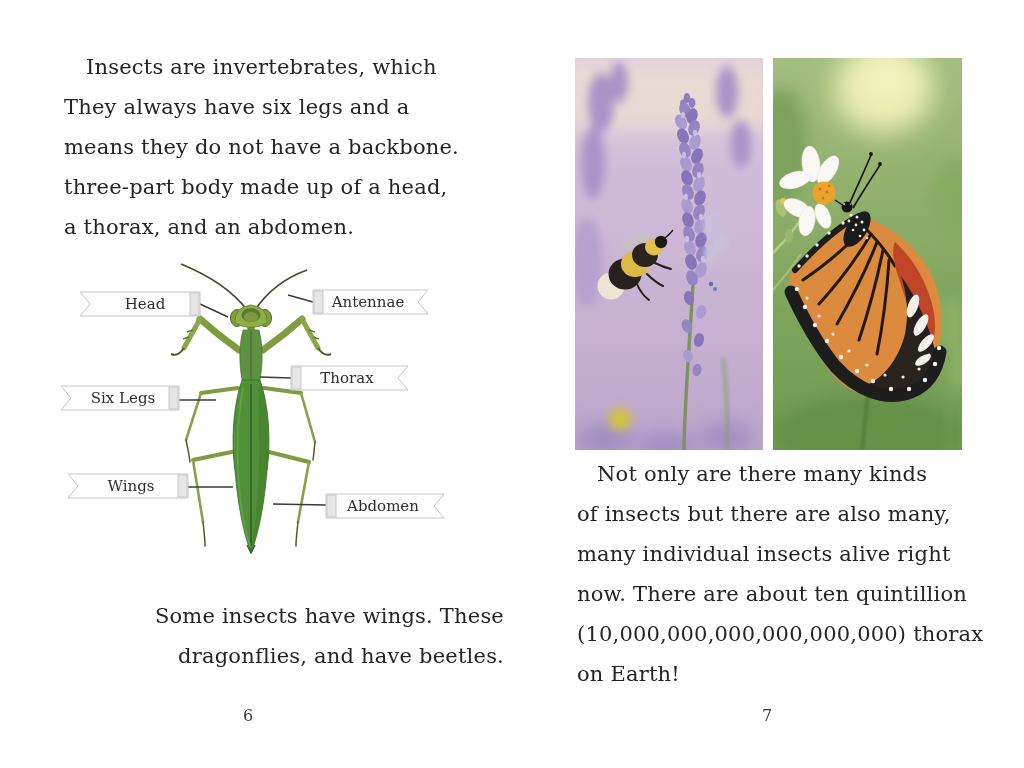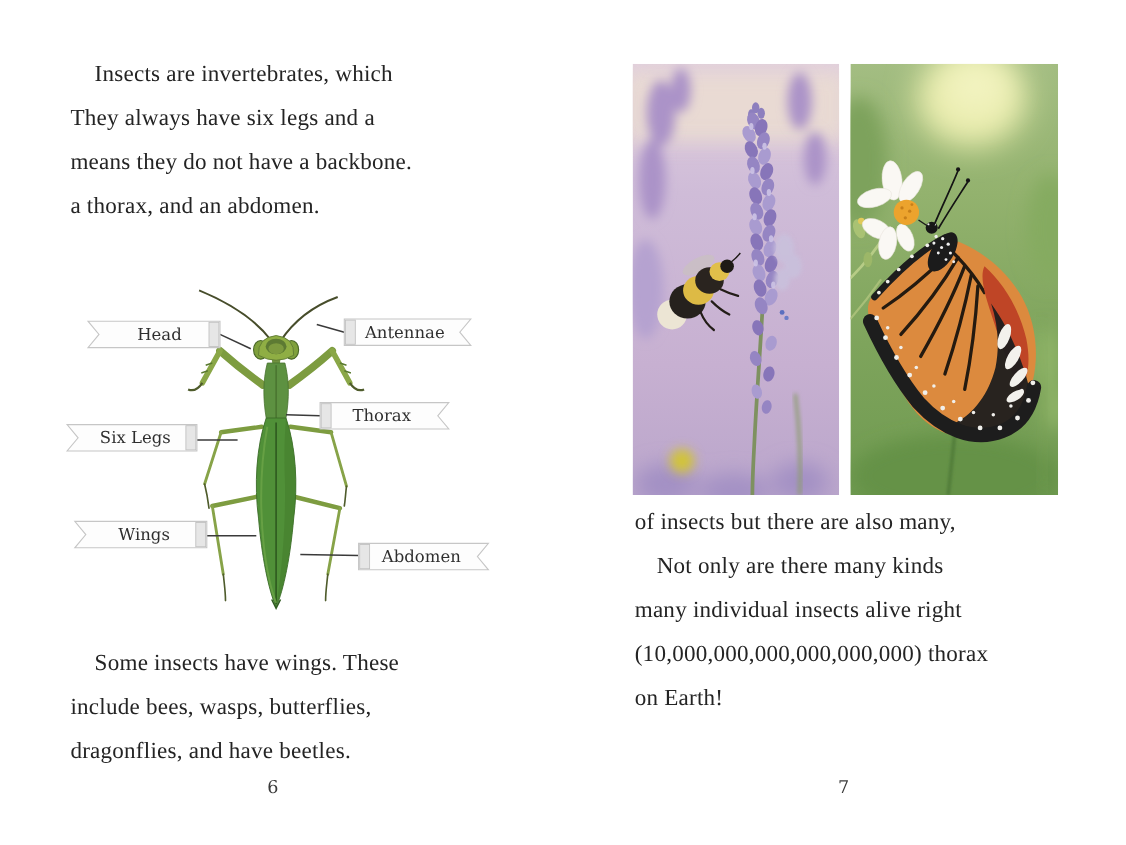--- a/index.html
+++ b/index.html
@@ -1,34 +1,35 @@
 <!DOCTYPE html>
 <html><head>
 <meta charset="utf-8">
 <style>
   html,body{margin:0;padding:0;background:#ffffff;}
   #spread{position:relative;width:1024px;height:768px;background:#ffffff;overflow:hidden;
           font-family:"DejaVu Serif","Liberation Serif",serif;color:#222222;}
-  .para{position:absolute;font-family:Liberation Serif, serif;}
+  .para{position:absolute;}
   .line{white-space:nowrap;font-size:21px;line-height:40px;letter-spacing:0.2px;color:#242424;}
   .indent{padding-left:22px;}
   .pagenum{position:absolute;font-size:16px;color:#3a3a3a;width:40px;text-align:center;}
   .photo{position:absolute;top:58px;overflow:hidden;}
   #diagram{position:absolute;left:53px;top:256px;width:410px;height:305px;}
   .banner-text{font-family:"DejaVu Serif","Liberation Serif",serif;font-size:15px;fill:#2e2e2e;}
 </style>
 </head>
 <body>
 
 <div id="spread">
 
   <div class="para" style="left:64px;top:47px;width:440px;">
     <div class="line indent">Insects are invertebrates, which</div>
     <div class="line">They always have six legs and a</div>
     <div class="line">means they do not have a backbone.</div>
+    <div class="line">three-part body made up of a head,</div>
     <div class="line">a thorax, and an abdomen.</div>
   </div>
 
   <div id="diagram">
     <svg width="410" height="305" viewBox="0 0 410 305">
 
       <g stroke="#474d2b" stroke-width="1.8" fill="none">
         <path d="M194,54 C182,38 162,22 128,8"></path>
         <path d="M202,54 C214,36 232,22 254,14"></path>
       </g>
@@ -111,23 +112,22 @@
         <text class="banner-text" x="92" y="53">Head</text>
         <text class="banner-text" x="315" y="51">Antennae</text>
         <text class="banner-text" x="294" y="127">Thorax</text>
         <text class="banner-text" x="70" y="147">Six Legs</text>
         <text class="banner-text" x="78" y="235">Wings</text>
         <text class="banner-text" x="330" y="255">Abdomen</text>
       </g>
     </svg>
   </div>
 
-  <div class="para" style="left:64px;top:582px;width:440px;">
+  <div class="para" style="left:64px;top:596px;width:440px;text-align:right;">
     <div class="line indent">Some insects have wings. These</div>
-    <div class="line">include bees, wasps, butterflies,</div>
     <div class="line">dragonflies, and have beetles.</div>
   </div>
 
   <div class="pagenum" style="left:228px;top:706px;">6</div>
 
   <div class="photo" style="left:575px;width:188px;height:392px;">
     <svg width="188" height="392" viewBox="0 0 188 392">
       <defs>
         <linearGradient id="bg1" x1="0" y1="0" x2="0" y2="1">
           <stop offset="0" stop-color="#e0cede"></stop>
@@ -365,22 +365,23 @@
           <path d="M76,147 C84,128 92,112 98,97"></path>
           <path d="M80,150 C90,133 100,118 107,107"></path>
         </g>
         <circle cx="98" cy="96" r="1.9" fill="#151515"></circle>
           <circle cx="107" cy="106" r="1.9" fill="#151515"></circle>
       </g>
     </svg>
   </div>
 
   <div class="para" style="left:577px;top:454px;width:400px;">
+    <div class="line" style="padding-left:20px;">Not only are there many kinds</div>
     <div class="line">of insects but there are also many,</div>
-    <div class="line" style="padding-left:20px;">Not only are there many kinds</div>
     <div class="line">many individual insects alive right</div>
+    <div class="line">now. There are about ten quintillion</div>
     <div class="line">(10,000,000,000,000,000,000) thorax</div>
     <div class="line">on Earth!</div>
   </div>
 
   <div class="pagenum" style="left:747px;top:706px;">7</div>
 
 </div>
 
 </body></html>

